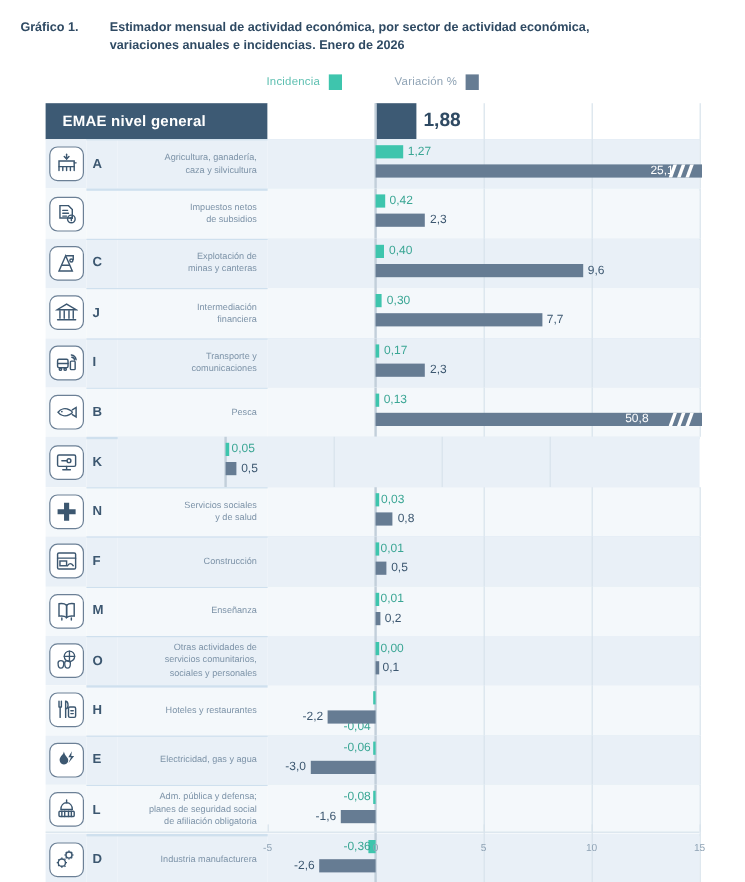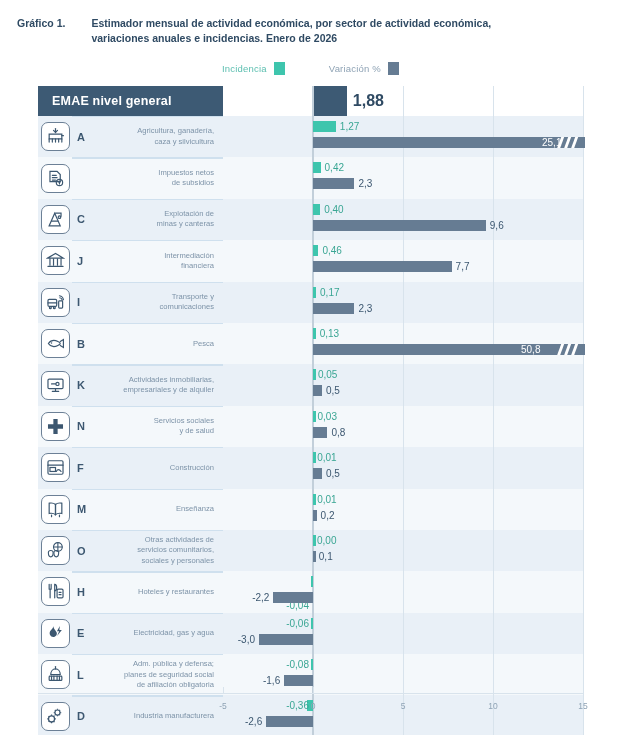--- a/index.html
+++ b/index.html
@@ -247,21 +247,21 @@
             <div>Intermediación</div>
             <div>financiera</div>
           </div>
         </div>
         <div class="col-plot">
           <div class="gridline" style="left: 179.5px;"></div>
           <div class="gridline" style="left: 269.5px;"></div>
           <div class="gridline" style="left: 359.5px;"></div>
           <div class="zeroline" style="left: 89.2px;"></div>
           <div class="bar bar-inc" style="top: 5px; left: 90px; width: 5.4px;"></div>
-          <div class="vlabel vlabel-inc" style="top: 5px; left: 99.4px;">0,46</div>
+          <div class="vlabel vlabel-inc" style="top: 5px; left: 99.4px;">0,30</div>
           <div class="bar bar-var" style="top: 21px; left: 90px; width: 138.6px;"></div>
           <div class="vlabel vlabel-var" style="top: 21px; left: 232.6px;">7,7</div>
         </div>
       </div>
       <div class="row">
         <div class="row-sep"></div>
         <div class="col-icon cell-icon row-bg-a">
           <span class="icon-box">
             <svg width="19" height="19" viewBox="0 0 24 24" fill="none" stroke="#3c5770" stroke-width="1.5" stroke-linecap="round">
               <rect x="2.5" y="8" width="11" height="9" rx="1.5"></rect>
@@ -331,26 +331,20 @@
           <span class="icon-box">
             <svg width="19" height="19" viewBox="0 0 24 24" fill="none" stroke="#3c5770" stroke-width="1.5" stroke-linecap="round">
               <rect x="2.5" y="4" width="19" height="12" rx="1.5"></rect>
               <path d="M12 16v3M8 19.5h8"></path>
               <path d="M7 10h5"></path>
               <circle cx="14.5" cy="10" r="2"></circle>
             </svg>
           </span>
         </div>
         <div class="col-letter cell-letter row-bg-a">K</div>
-        <div class="col-name cell-name row-bg-a">
-          <div>
-            <div>Actividades inmobiliarias,</div>
-            <div>empresariales y de alquiler</div>
-          </div>
-        </div>
         <div class="col-plot">
           <div class="gridline" style="left: 179.5px;"></div>
           <div class="gridline" style="left: 269.5px;"></div>
           <div class="gridline" style="left: 359.5px;"></div>
           <div class="zeroline" style="left: 89.2px;"></div>
           <div class="bar bar-inc" style="top: 5px; left: 90px; width: 2.5px;"></div>
           <div class="vlabel vlabel-inc" style="top: 5px; left: 94.9px;">0,05</div>
           <div class="bar bar-var" style="top: 21px; left: 90px; width: 9px;"></div>
           <div class="vlabel vlabel-var" style="top: 21px; left: 103px;">0,5</div>
         </div>

